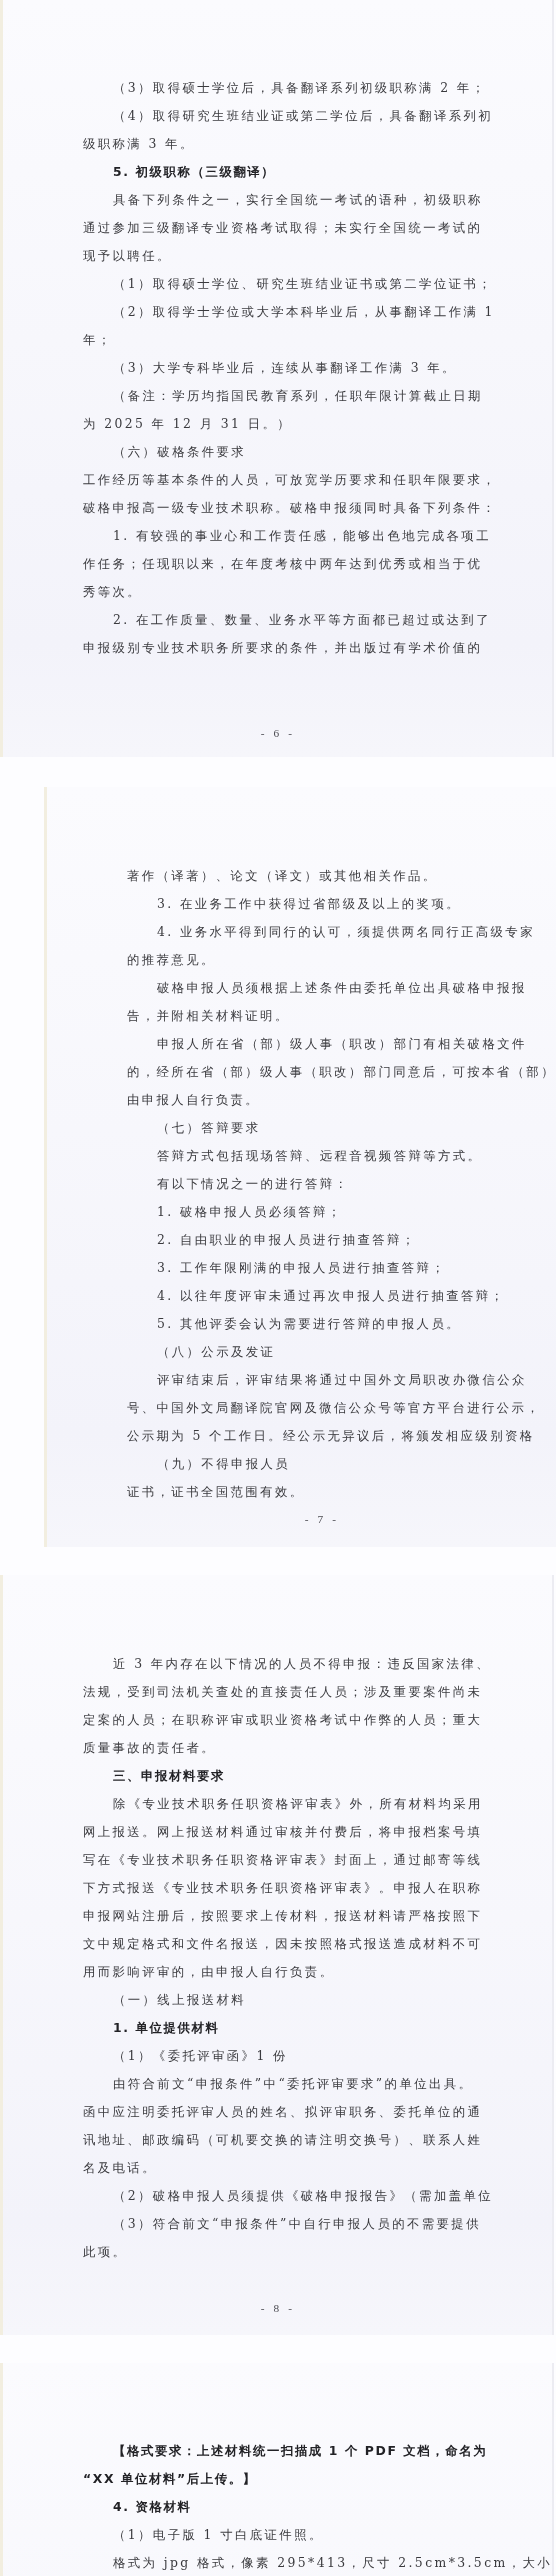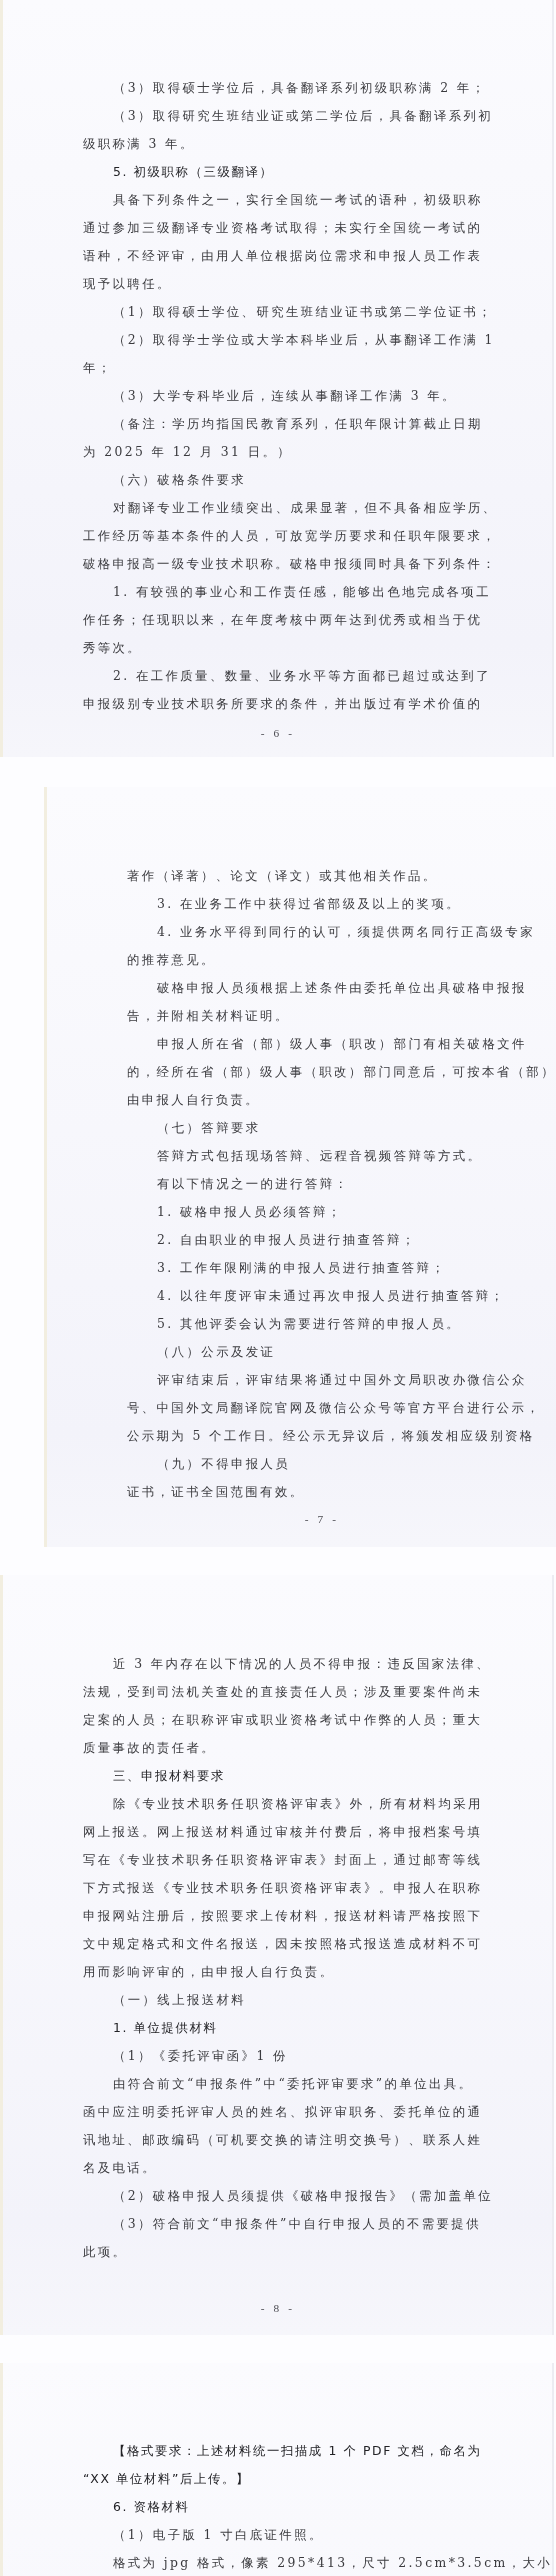--- a/index.html
+++ b/index.html
@@ -39,53 +39,51 @@
     }
     .line {
       height: 28px;
       line-height: 28px;
       font-size: 12.4px;
       letter-spacing: 2.4px;
       white-space: nowrap;
       overflow: visible;
     }
     .line.indent { padding-left: 30px; }
-    .line.bold { font-weight: normal; color: #222226; font-family: "DejaVu Sans", "Liberation Sans", sans-serif; letter-spacing: 1.6px; }
+    .line.bold { font-weight: bold; color: #222226; font-family: "DejaVu Sans", "Liberation Sans", sans-serif; letter-spacing: 1.6px; }
     .pagenum {
       position: absolute;
       left: 0;
       width: 100%;
       text-align: center;
       font-size: 11.3px;
       color: #4a4a50;
       letter-spacing: 3.1px;
       font-family: "Liberation Serif", serif;
     }
   </style>
 </head>
 <body>
 
 <div class="page" style="top:0; height:757px;">
   <div class="lines" style="top:74px;">
       <div class="line indent">（3）取得硕士学位后，具备翻译系列初级职称满 2 年；</div>
-      <div class="line indent">（3）取得研究生班结业证或第二学位后，具备翻译系列初</div>
+      <div class="line indent">（4）取得研究生班结业证或第二学位后，具备翻译系列初</div>
       <div class="line">级职称满 3 年。</div>
       <div class="line indent bold">5. 初级职称（三级翻译）</div>
       <div class="line indent">具备下列条件之一，实行全国统一考试的语种，初级职称</div>
       <div class="line">通过参加三级翻译专业资格考试取得；未实行全国统一考试的</div>
-      <div class="line">语种，不经评审，由用人单位根据岗位需求和申报人员工作表</div>
       <div class="line">现予以聘任。</div>
       <div class="line indent">（1）取得硕士学位、研究生班结业证书或第二学位证书；</div>
       <div class="line indent">（2）取得学士学位或大学本科毕业后，从事翻译工作满 1</div>
       <div class="line">年；</div>
       <div class="line indent">（3）大学专科毕业后，连续从事翻译工作满 3 年。</div>
       <div class="line indent">（备注：学历均指国民教育系列，任职年限计算截止日期</div>
       <div class="line">为 2025 年 12 月 31 日。）</div>
       <div class="line indent">（六）破格条件要求</div>
-      <div class="line indent">对翻译专业工作业绩突出、成果显著，但不具备相应学历、</div>
       <div class="line">工作经历等基本条件的人员，可放宽学历要求和任职年限要求，</div>
       <div class="line">破格申报高一级专业技术职称。破格申报须同时具备下列条件：</div>
       <div class="line indent">1. 有较强的事业心和工作责任感，能够出色地完成各项工</div>
       <div class="line">作任务；任现职以来，在年度考核中两年达到优秀或相当于优</div>
       <div class="line">秀等次。</div>
       <div class="line indent">2. 在工作质量、数量、业务水平等方面都已超过或达到了</div>
       <div class="line">申报级别专业技术职务所要求的条件，并出版过有学术价值的</div>
     </div>
   <div class="pagenum" style="top:727px;">- 6 -</div>
 </div>
@@ -144,20 +142,20 @@
       <div class="line indent">（3）符合前文“申报条件”中自行申报人员的不需要提供</div>
       <div class="line">此项。</div>
     </div>
   <div class="pagenum" style="top:727px;">- 8 -</div>
 </div>
 
 <div class="page" style="top:2363px; height:757px;">
   <div class="lines" style="top:74px;">
       <div class="line indent bold">【格式要求：上述材料统一扫描成 1 个 PDF 文档，命名为</div>
       <div class="line bold">“XX 单位材料”后上传。】</div>
-      <div class="line indent bold">6. 资格材料</div>
+      <div class="line indent bold">4. 资格材料</div>
       <div class="line indent">（1）电子版 1 寸白底证件照。</div>
       <div class="line indent">格式为 jpg 格式，像素 295*413，尺寸 2.5cm*3.5cm，大小</div>
       <div class="line">约 10K。照片命名为“张三身份证号”（例张三</div>
     </div>
 
 </div>
 
 
 </body></html>

